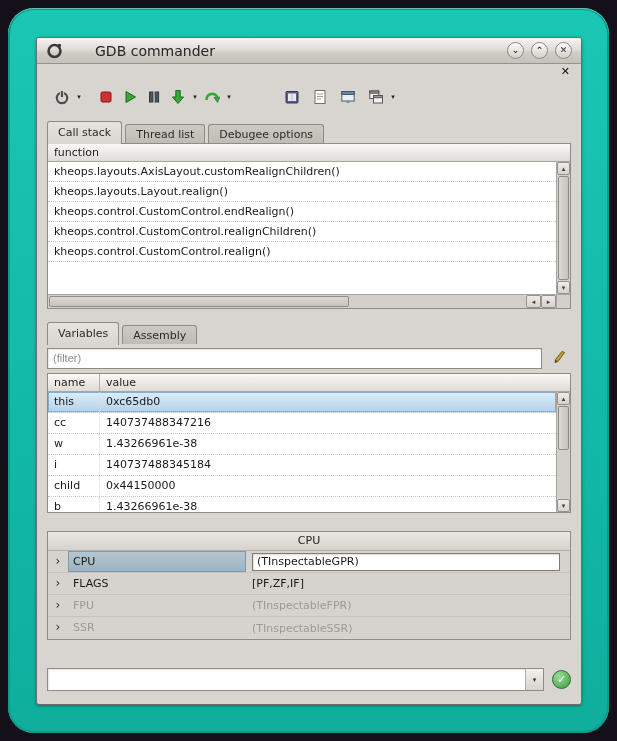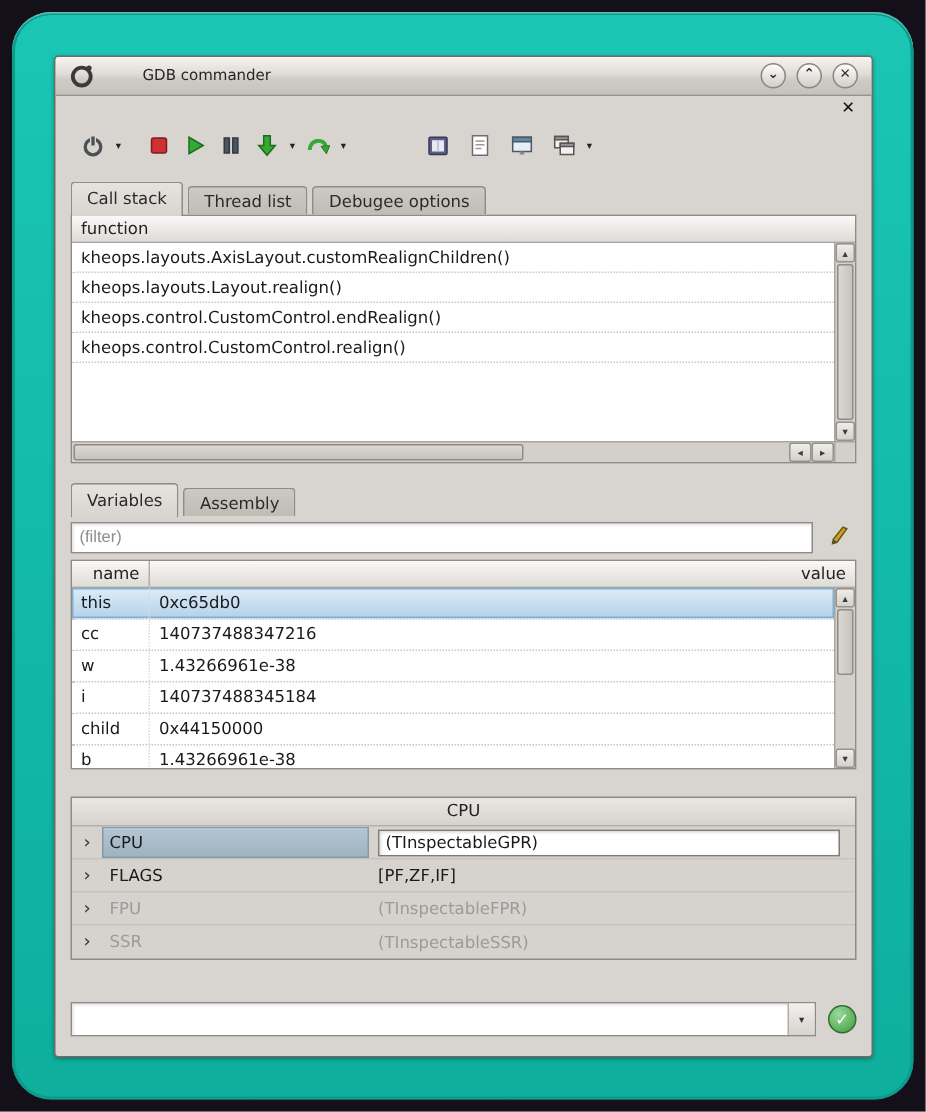--- a/index.html
+++ b/index.html
@@ -21,21 +21,21 @@
     background:#d8d4cf; border:1px solid #6f6b66; border-radius:3px;
     overflow:hidden; box-shadow:0 1px 3px rgba(0,0,0,.35);
   }
   
   .titlebar {
     height:26px; display:flex; align-items:center; padding:0 9px;
     background:linear-gradient(180deg,#f6f4f2 0%,#e0dcd7 45%,#cfcbc5 60%,#c5c1bb 100%);
     border-bottom:1px solid #96928c;
   }
   .app-icon { width:17px; height:17px; flex:0 0 auto; }
-  .title-text { font-size:10px; color:#262626; margin-left:32px; }
+  .title-text { font-size:14px; color:#262626; margin-left:32px; }
   .tb-controls { margin-left:auto; display:flex; gap:7px; }
   .tb-circle {
     width:17px; height:17px; border-radius:50%;
     background:linear-gradient(180deg,#fdfdfc,#d2cec8);
     border:1px solid #8a8680; color:#2e2e2e;
     font-size:9px; line-height:15px; text-align:center; font-weight:bold;
   }
   
   .dock-strip { height:16px; position:relative; }
   .dock-close {
@@ -112,21 +112,21 @@
   .filter-row { display:flex; align-items:center; margin:3px 10px 4px; gap:5px; }
   .filter-input {
     flex:1; height:21px; border:1px solid #8f8b86; background:#fff;
     font-size:11px; padding:0 5px; color:#222; outline:none;
     box-shadow: inset 1px 1px 2px rgba(0,0,0,.12);
   }
   .filter-input::placeholder { color:#8d8d8d; }
   .pen-btn { width:24px; height:22px; display:flex; align-items:center; justify-content:center; border-radius:3px; }
   
   .var-panel { height:140px; display:grid; grid-template-columns:1fr 14px; grid-template-rows:18px 1fr; }
-  .var-header { grid-column:1/3; grid-row:1; display:flex; padding:0;text-align:right; }
+  .var-header { grid-column:1/3; grid-row:1; display:flex; padding:0; }
   .vh-name { width:52px; border-right:1px solid #b3afaa; padding:0 6px; line-height:17px; }
   .vh-value { flex:1; padding:0 6px; line-height:17px; }
   .var-list { grid-column:1; grid-row:2; overflow:hidden; }
   .var-row { display:flex; height:21px; line-height:20px; border-bottom:1px dotted #c6c6c6; font-size:11px; color:#1a1a1a; }
   .var-name { width:52px; padding:0 6px; border-right:1px dotted #dadada; overflow:hidden; }
   .var-value { flex:1; padding:0 6px; overflow:hidden; }
   .var-row.selected {
     background:linear-gradient(180deg,#ddecf8,#b4d2ea);
     box-shadow: inset 0 0 0 1px #85aecf;
   }
@@ -272,20 +272,21 @@
     <div class="tab">Thread list</div>
     <div class="tab">Debugee options</div>
   </div>
 
   <div class="panel cs-panel">
     <div class="col-header cs-header">function</div>
     <div class="cs-list">
       <div class="cs-row">kheops.layouts.AxisLayout.customRealignChildren()</div>
       <div class="cs-row">kheops.layouts.Layout.realign()</div>
       <div class="cs-row">kheops.control.CustomControl.endRealign()</div>
+      <div class="cs-row">kheops.control.CustomControl.realignChildren()</div>
       <div class="cs-row">kheops.control.CustomControl.realign()</div>
     </div>
     <div class="vscroll">
       <div class="stepper">▴</div>
       <div class="vthumb full"></div>
       <div class="stepper">▾</div>
     </div>
     <div class="hscroll">
       <div class="hthumb"></div>
       <div class="hfill"></div>

